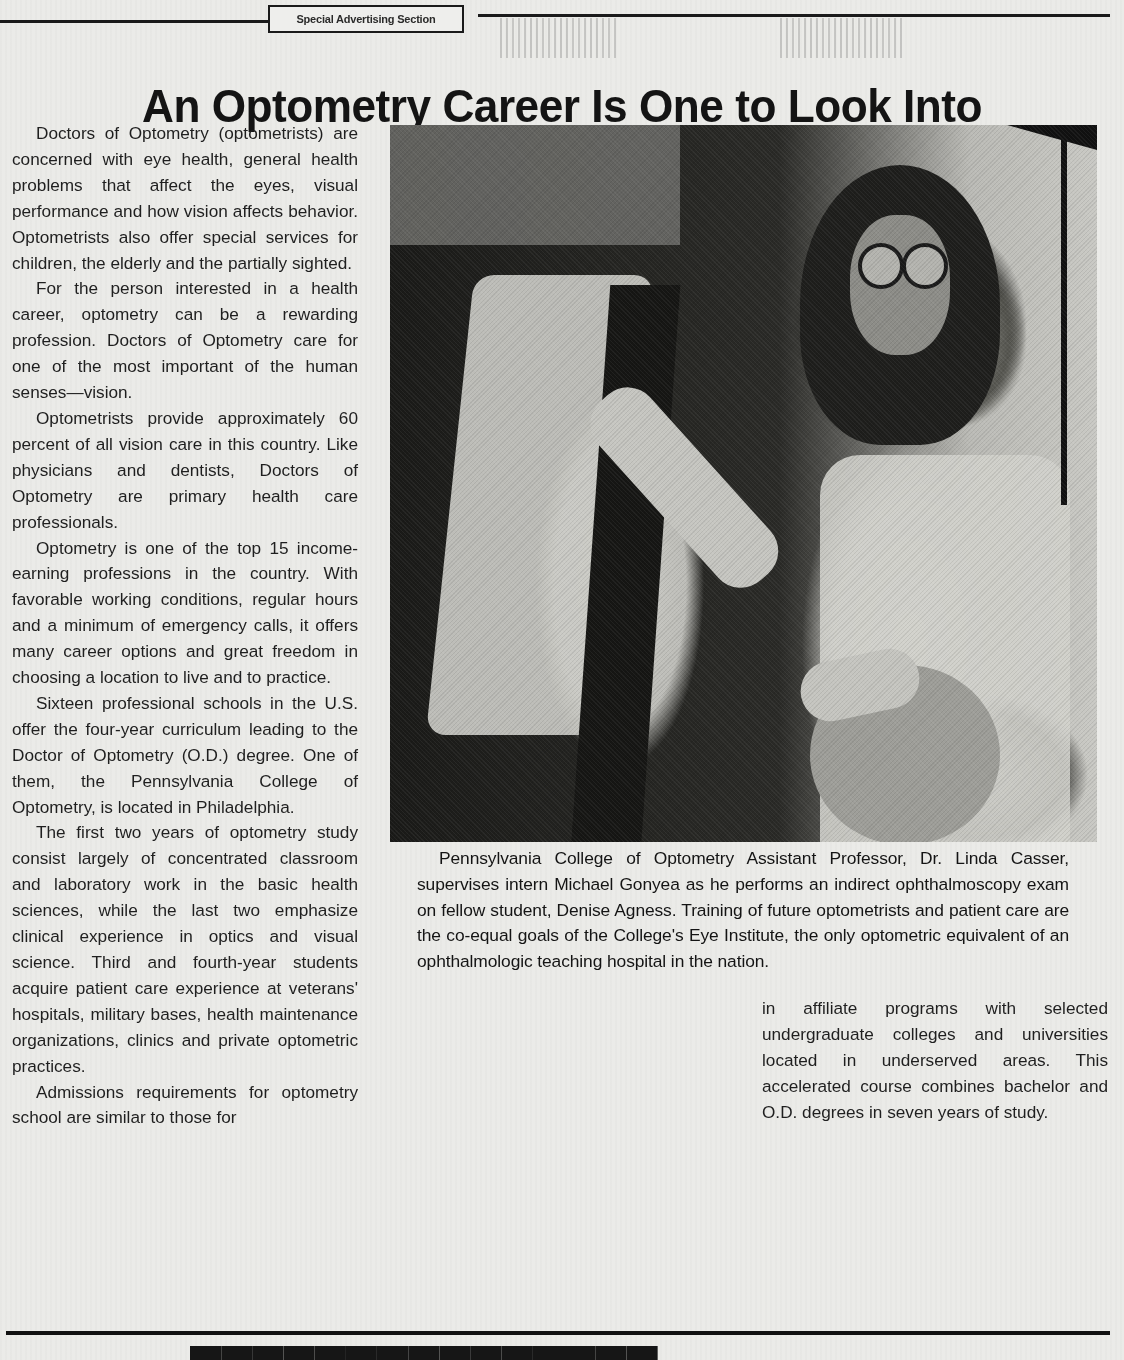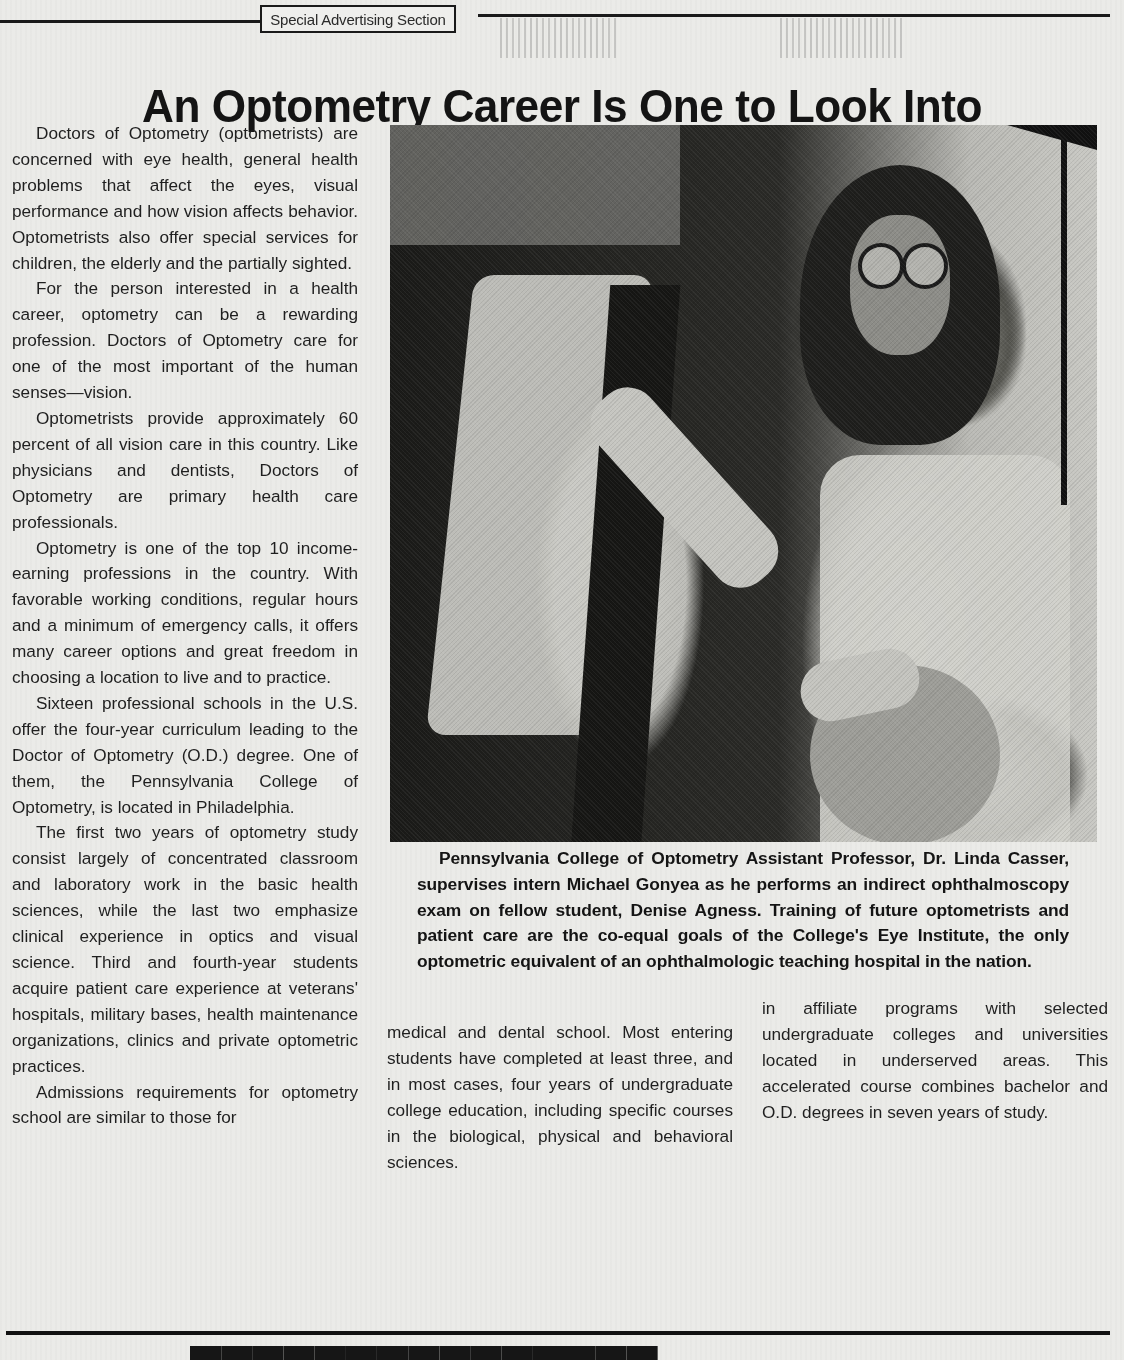--- a/index.html
+++ b/index.html
@@ -12,24 +12,24 @@
   .page {
     position:absolute; inset:0;
     background:
       repeating-linear-gradient(90deg, rgba(0,0,0,0.015) 0 2px, transparent 2px 5px),
       #ebebe8;
   }
   
   .top-rule-left { position:absolute; left:0; top:20px; width:275px; height:3px; background:#1a1a1a; }
   .top-rule-right { position:absolute; left:478px; top:14px; width:632px; height:3px; background:#1a1a1a; }
   .section-label {
-    position:absolute; left:260px; top:5px; width:196px; height:28px;
+    position:absolute; left:268px; top:5px; width:196px; height:28px;
     border:2px solid #1a1a1a; box-sizing:border-box; background:#eeeeec;
     display:flex; align-items:center; justify-content:center;
-    font-size:15px; letter-spacing:-0.2px; color:#2a2a2a;
+    font-size:11px; letter-spacing:-0.2px; color:#2a2a2a;font-weight:bold;
   }
   .bleed {
     position:absolute; top:18px; height:40px;
     background: repeating-linear-gradient(90deg, rgba(60,60,60,0.35) 0 2px, transparent 2px 6px);
     opacity:0.6;
   }
   .headline {
     position:absolute; left:0; width:1124px; top:48px;
     text-align:center; font-weight:bold; font-size:46px; letter-spacing:-0.5px;
     transform:scaleX(0.96); color:#141414;
@@ -64,21 +64,21 @@
   .photo .glass { position:absolute; width:38px; height:38px; border:4px solid #1a1a1a; border-radius:50%; top:118px; background:#b4b4af; }
   .photo .patient { position:absolute; left:420px; top:540px; width:190px; height:180px; background:#9e9e99; border-radius:50%; }
   .photo .hand { position:absolute; left:410px; top:530px; width:120px; height:60px; background:#c5c5c0; border-radius:30px; transform:rotate(-12deg); }
   .photo .frame-bar { position:absolute; right:30px; top:0; width:6px; height:380px; background:#111; }
   .photo .corner { position:absolute; right:0; top:0; width:0; height:0; border-top:25px solid #111; border-left:90px solid transparent; }
   .photo .grain { position:absolute; inset:0; background:
       repeating-linear-gradient(45deg, rgba(255,255,255,0.05) 0 1px, transparent 1px 3px),
       repeating-linear-gradient(-45deg, rgba(0,0,0,0.08) 0 1px, transparent 1px 3px); }
   .caption {
     position:absolute; left:417px; top:846px; width:652px;
-    font-weight:bold; font-size:17.4px; line-height:25.8px; text-align:justify;
+    font-weight:normal; font-size:17.4px; line-height:25.8px; text-align:justify;
     text-indent:22px; color:#141414; letter-spacing:-0.1px;
   }
   .bottom-rule { position:absolute; left:6px; top:1331px; width:1104px; height:4px; background:#111; }
   .next-headline {
     position:absolute; left:0; width:1124px; top:1346px; height:14px; overflow:hidden;
   }
   .next-headline .inner {
     position:absolute; left:190px; top:0; width:720px; height:40px;
     font-weight:bold; font-size:44px; line-height:44px; color:#161616; white-space:nowrap;
   }
@@ -93,21 +93,21 @@
   <div class="top-rule-right"></div>
   <div class="bleed" style="left:500px;width:120px;"></div>
   <div class="bleed" style="left:780px;width:125px;"></div>
 
   <h1 class="headline">An Optometry Career Is One to Look Into</h1>
 
   <div class="col col-left">
     <p>Doctors of Optometry (optometrists) are concerned with eye health, general health problems that affect the eyes, visual performance and how vision affects behavior. Optometrists also offer special services for children, the elderly and the partially sighted.</p>
     <p>For the person interested in a health career, optometry can be a rewarding profession. Doctors of Optometry care for one of the most important of the human senses—vision.</p>
     <p>Optometrists provide approximately 60 percent of all vision care in this country. Like physicians and dentists, Doctors of Optometry are primary health care professionals.</p>
-    <p>Optometry is one of the top 10 income-earning professions in the country. With favorable working conditions, regular hours and a minimum of emergency calls, it offers many career options and great freedom in choosing a location to live and to practice.</p>
+    <p>Optometry is one of the top 15 income-earning professions in the country. With favorable working conditions, regular hours and a minimum of emergency calls, it offers many career options and great freedom in choosing a location to live and to practice.</p>
     <p>Sixteen professional schools in the U.S. offer the four-year curriculum leading to the Doctor of Optometry (O.D.) degree. One of them, the Pennsylvania College of Optometry, is located in Philadelphia.</p>
     <p>The first two years of optometry study consist largely of concentrated classroom and laboratory work in the basic health sciences, while the last two emphasize clinical experience in optics and visual science. Third and fourth-year students acquire patient care experience at veterans' hospitals, military bases, health maintenance organizations, clinics and private optometric practices.</p>
     <p>Admissions requirements for optometry school are similar to those for</p>
   </div>
 
   <div class="photo">
     <div class="wall"></div>
     <div class="coat1"></div>
     <div class="tie"></div>
     <div class="arm"></div>
@@ -119,21 +119,20 @@
     <div class="patient"></div>
     <div class="hand"></div>
     <div class="frame-bar"></div>
     <div class="corner"></div>
     <div class="grain"></div>
   </div>
 
   <div class="caption">Pennsylvania College of Optometry Assistant Professor, Dr. Linda Casser, supervises intern Michael Gonyea as he performs an indirect ophthalmoscopy exam on fellow student, Denise Agness. Training of future optometrists and patient care are the co-equal goals of the College's Eye Institute, the only optometric equivalent of an ophthalmologic teaching hospital in the nation.</div>
 
   <div class="col col-mid">
-    <p class="cont">medical and dental school. Most entering students have completed at least three, and in most cases, four years of undergraduate college education, including specific courses in the biological, physical and behavioral sciences.</p>
   </div>
 
   <div class="col col-right">
     <p class="cont">in affiliate programs with selected undergraduate colleges and universities located in underserved areas. This accelerated course combines bachelor and O.D. degrees in seven years of study.</p>
   </div>
 
   <div class="bottom-rule"></div>
   <div class="next-headline">
     <div class="inner">███████████████</div>
   </div>

